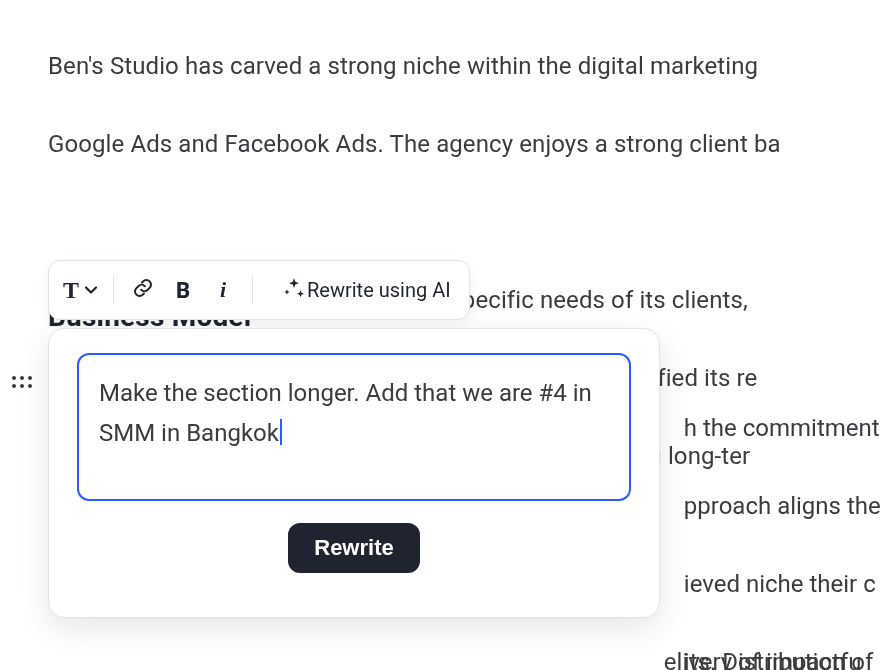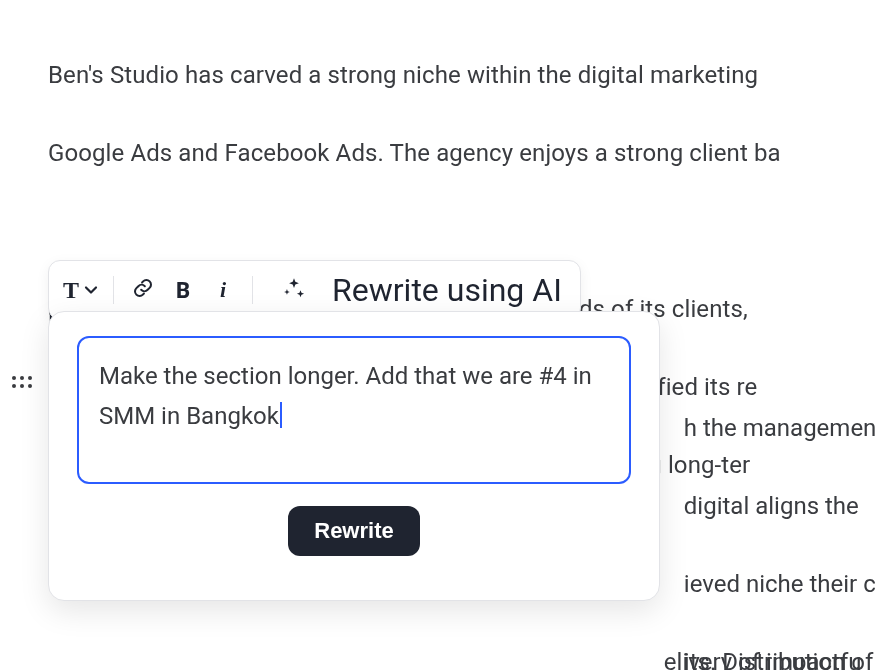--- a/index.html
+++ b/index.html
@@ -6,21 +6,21 @@
   html, body {
     width: 896px;
     height: 670px;
     overflow: hidden;
     font-family: -apple-system, BlinkMacSystemFont, "Segoe UI", Roboto, Helvetica, Arial, sans-serif;
     background: #ffffff;
     color: #3a3c40;
   }
   .doc-body {
     position: relative;
-    padding: 17px 0 0 48px;
+    padding: 8px 0 0 48px;
   }
   .paragraph {
     font-size: 24px;
     line-height: 39px;
     color: #3a3c40;
     letter-spacing: 0.1px;
     white-space: pre-line;
   }
   .heading-under {
     position: absolute;
@@ -85,31 +85,31 @@
   }
   .tb-italic {
     font-style: italic;
     font-family: Georgia, serif;
     font-weight: 600;
     font-size: 22px;
   }
   .tb-rewrite {
     display:flex;
     align-items:center;
-    gap:25px;
-    font-size: 32px;
+    gap:0;
+    font-size: 20px;
     color:#1f2430;
     margin-left: 14px;
     padding-right: 4px;
   }
   
   .ai-panel {
     position: absolute;
     left: 48px;
-    top: 311px;
+    top: 328px;
     width: 612px;
     background: #ffffff;
     border: 1px solid #e2e3e7;
     border-radius: 16px;
     box-shadow: 0 10px 30px rgba(0,0,0,0.10);
     padding: 24px 28px;
   }
   .ai-caret {
     display:inline-block;
     width:2px;
@@ -242,22 +242,22 @@
   </div>
 
   <div class="ai-panel">
     <div class="ai-input-fake">
       <span>Make the section longer. Add that we are #4 in SMM in Bangkok</span><span class="ai-caret"></span>
     </div>
     <button class="rewrite-btn">Rewrite</button>
   </div>
 
   <div class="bg-text-right">
-    <span>h the managemen</span><br>
-    <span>digital aligns the</span><br>
+    <span>h the commitment</span><br>
+    <span>pproach aligns the</span><br>
     <span>ieved niche their c</span><br>
     <span>its. Distribution of</span><br>
     
   </div>
   <div class="bg-text-bottom">
     <span>elivery of impactfu</span>
   </div>
 
 </div>
 

